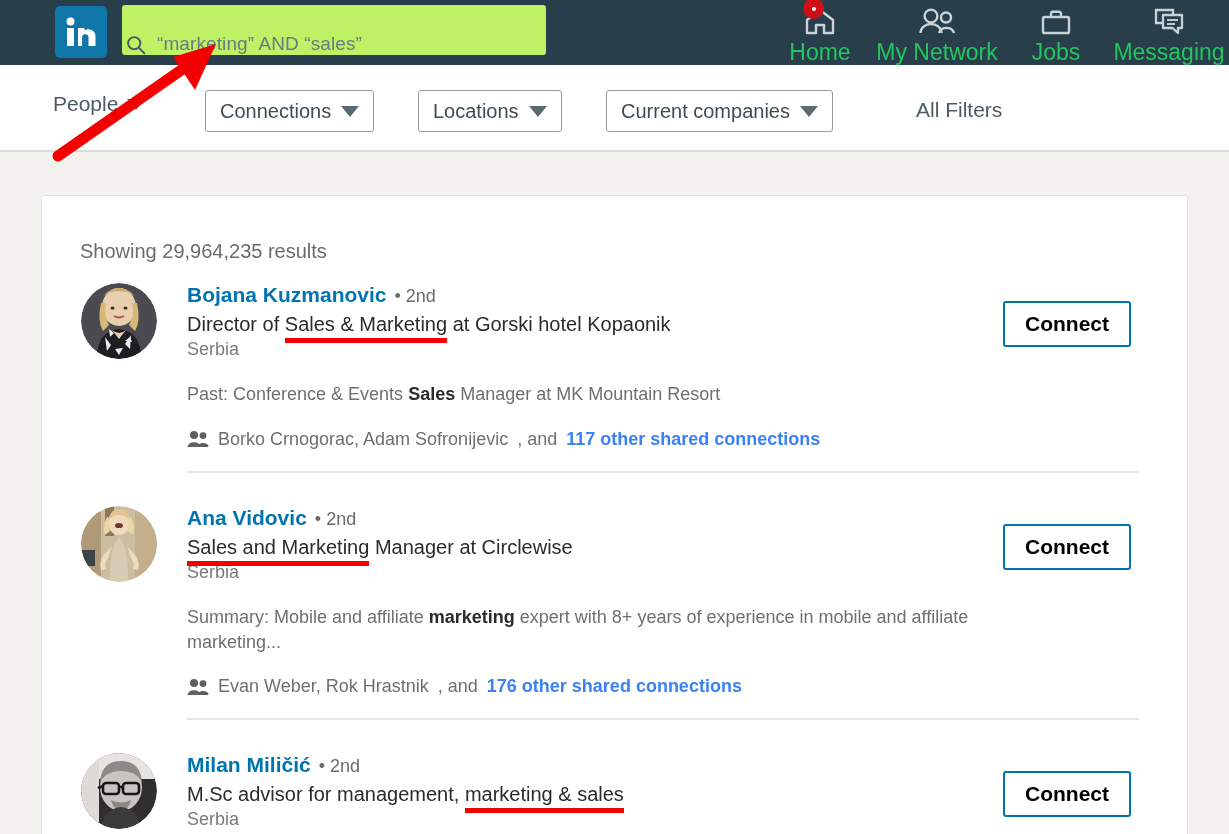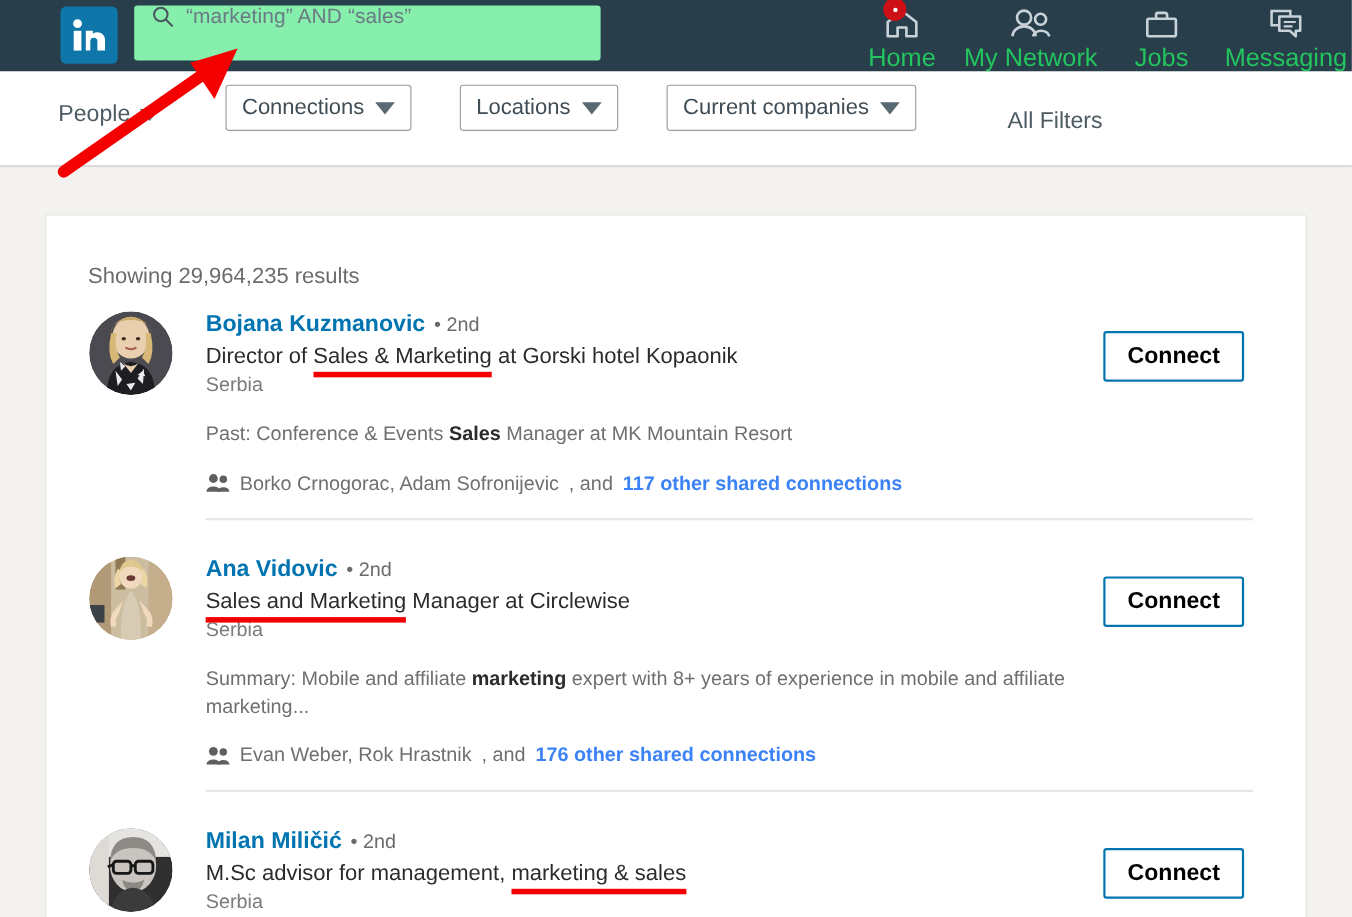--- a/index.html
+++ b/index.html
@@ -22,22 +22,22 @@
     position: absolute; left: 55px; top: 6px;
     width: 52px; height: 52px;
     background: #0e76a8; border-radius: 5px;
     display: flex; align-items: center; justify-content: center;
   }
   .li-logo svg { display: block; }
 
   .search-box {
     position: absolute; left: 122px; top: 5px;
     width: 424px; height: 50px;
-    background: #86efac; border-radius: 3px;
-    display: flex; align-items: flex-start; padding-left: 16px;
+    background: #bef264; border-radius: 3px;
+    display: flex; align-items: flex-end; padding-left: 4px;
   }
   .search-icon { width: 20px; height: 20px; flex: 0 0 auto; margin-right: 11px; }
   .search-text {
     font-size: 19px; color: #6a7a85; letter-spacing: .1px;
     white-space: nowrap;
   }
 
   .navgroup { position: absolute; top: 0; height: 65px; left: 760px; width: 469px; }
   .navitem {
     position: absolute; top: 2px;
@@ -60,21 +60,21 @@
     background: #ffffff;
     border-bottom: 2px solid #dadada;
   }
   .people-dd {
     position: absolute; left: 53px; top: 27px;
     display: flex; align-items: center; gap: 9px;
     font-size: 21px; color: #4d5b63;
   }
   .caret { width: 0; height: 0; border-left: 9px solid transparent; border-right: 9px solid transparent; border-top: 11px solid #5a6a72; }
   .fpill {
-    position: absolute; top: 12px; height: 42px;
+    position: absolute; top: 25px; height: 42px;
     border: 1.6px solid #9b9b9b; border-radius: 3px; background: #fff;
     display: flex; align-items: center; gap: 10px;
     padding: 14px 14px; font-size: 20px; color: #3f4c54; white-space: nowrap;
   }
   .allfilters {
     position: absolute; left: 916px; top: 33px;
     font-size: 21px; color: #4d5b63; white-space: nowrap;
   }
 
   

